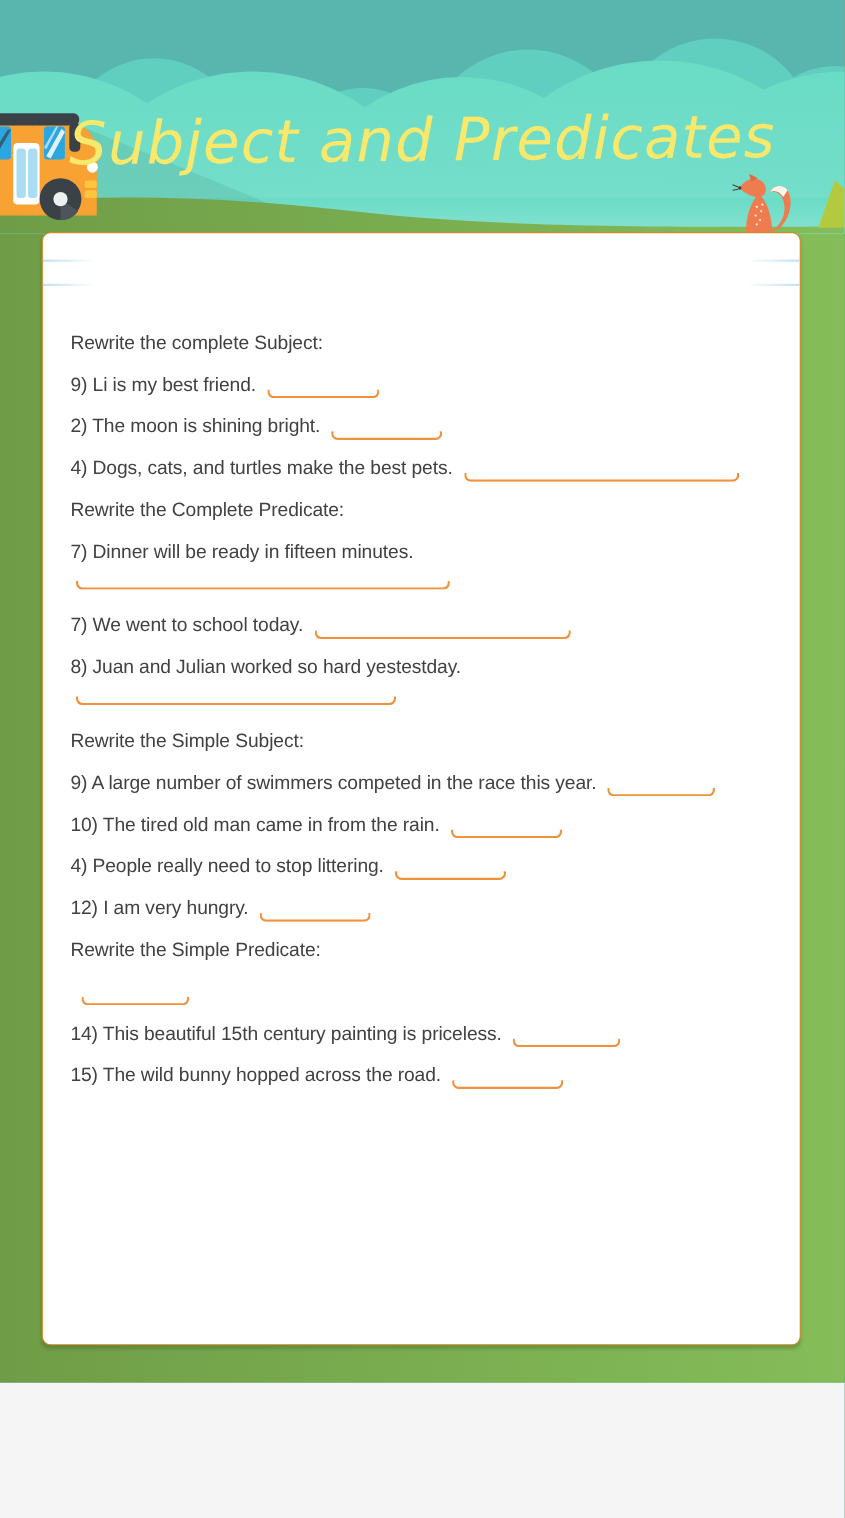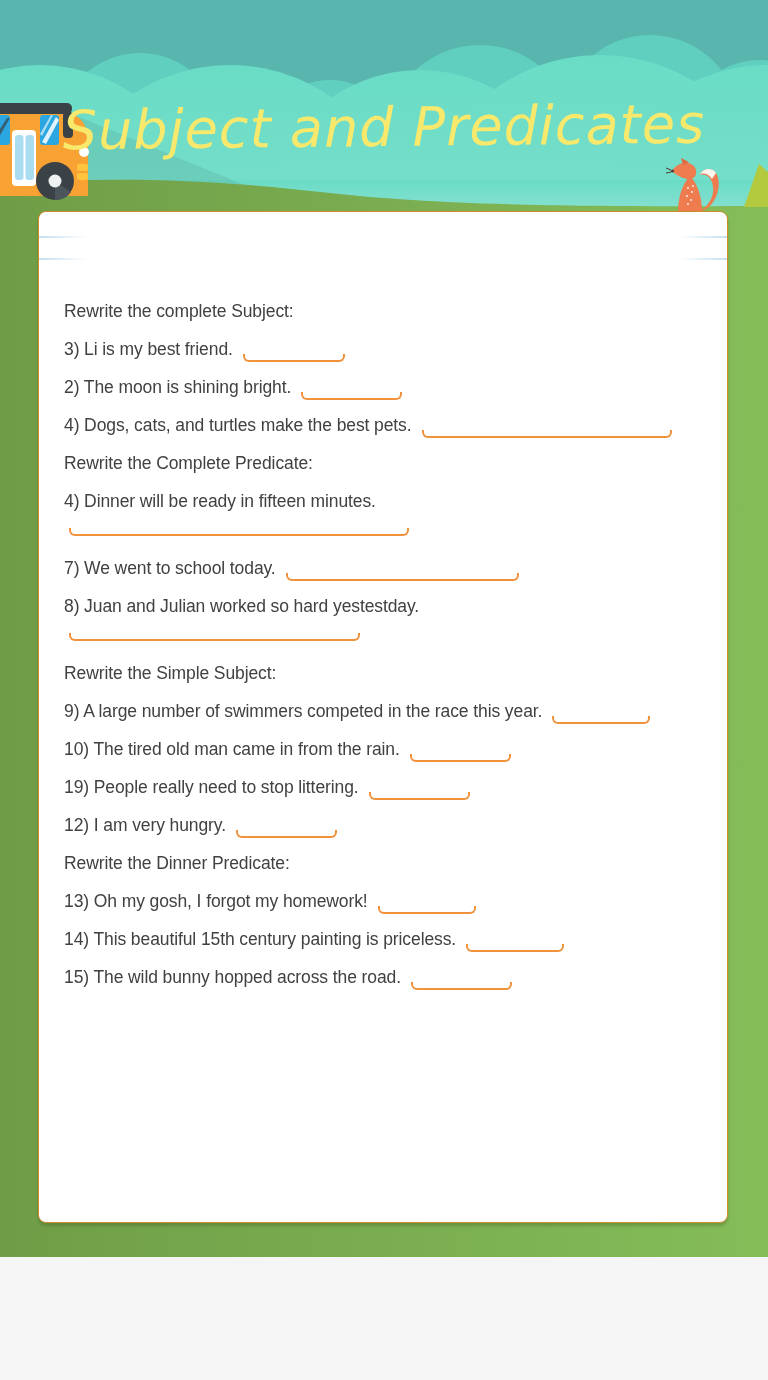--- a/index.html
+++ b/index.html
@@ -145,39 +145,39 @@
     </svg>
 
     <div class="title">Subject and Predicates</div>
   </div>
 
   <div class="card">
     <div class="ruled-line l1"></div>
     <div class="ruled-line l2"></div>
     <div class="content">
         <div class="row heading-row first">Rewrite the complete Subject:</div>
-        <div class="row question-row"><span>3) Li is my best friend.</span><span class="blank" style="width: 98px;"></span></div>
+        <div class="row question-row"><span>9) Li is my best friend.</span><span class="blank" style="width: 98px;"></span></div>
         <div class="row question-row"><span>2) The moon is shining bright.</span><span class="blank" style="width: 97px;"></span></div>
         <div class="row question-row"><span>4) Dogs, cats, and turtles make the best pets.</span><span class="blank" style="width: 246px;"></span></div>
         <div class="row heading-row">Rewrite the Complete Predicate:</div>
-        <div class="row question-row"><span>4) Dinner will be ready in fifteen minutes.</span></div>
+        <div class="row question-row"><span>7) Dinner will be ready in fifteen minutes.</span></div>
         <div class="blank-row">
           <span class="blank" style="width: 336px;"></span>
         </div>
         <div class="row question-row"><span>7) We went to school today.</span><span class="blank" style="width: 229px;"></span></div>
         <div class="row question-row"><span>8) Juan and Julian worked so hard yestestday.</span></div>
         <div class="blank-row">
           <span class="blank" style="width: 287px;"></span>
         </div>
         <div class="row heading-row">Rewrite the Simple Subject:</div>
         <div class="row question-row"><span>9) A large number of swimmers competed in the race this year.</span><span class="blank" style="width: 94px;"></span></div>
         <div class="row question-row"><span>10) The tired old man came in from the rain.</span><span class="blank" style="width: 97px;"></span></div>
-        <div class="row question-row"><span>19) People really need to stop littering.</span><span class="blank" style="width: 97px;"></span></div>
+        <div class="row question-row"><span>4) People really need to stop littering.</span><span class="blank" style="width: 97px;"></span></div>
         <div class="row question-row"><span>12) I am very hungry.</span><span class="blank" style="width: 97px;"></span></div>
-        <div class="row heading-row">Rewrite the Dinner Predicate:</div>
-        <div class="row question-row"><span>13) Oh my gosh, I forgot my homework!</span><span class="blank" style="width: 94px;"></span></div>
+        <div class="row heading-row">Rewrite the Simple Predicate:</div>
+        <div class="row question-row"><span class="blank" style="width: 94px;"></span></div>
         <div class="row question-row"><span>14) This beautiful 15th century painting is priceless.</span><span class="blank" style="width: 94px;"></span></div>
         <div class="row question-row"><span>15) The wild bunny hopped across the road.</span><span class="blank" style="width: 97px;"></span></div>
       </div>
   </div>
 
   <div class="footer"></div>
 </div>
 
 </body></html>

